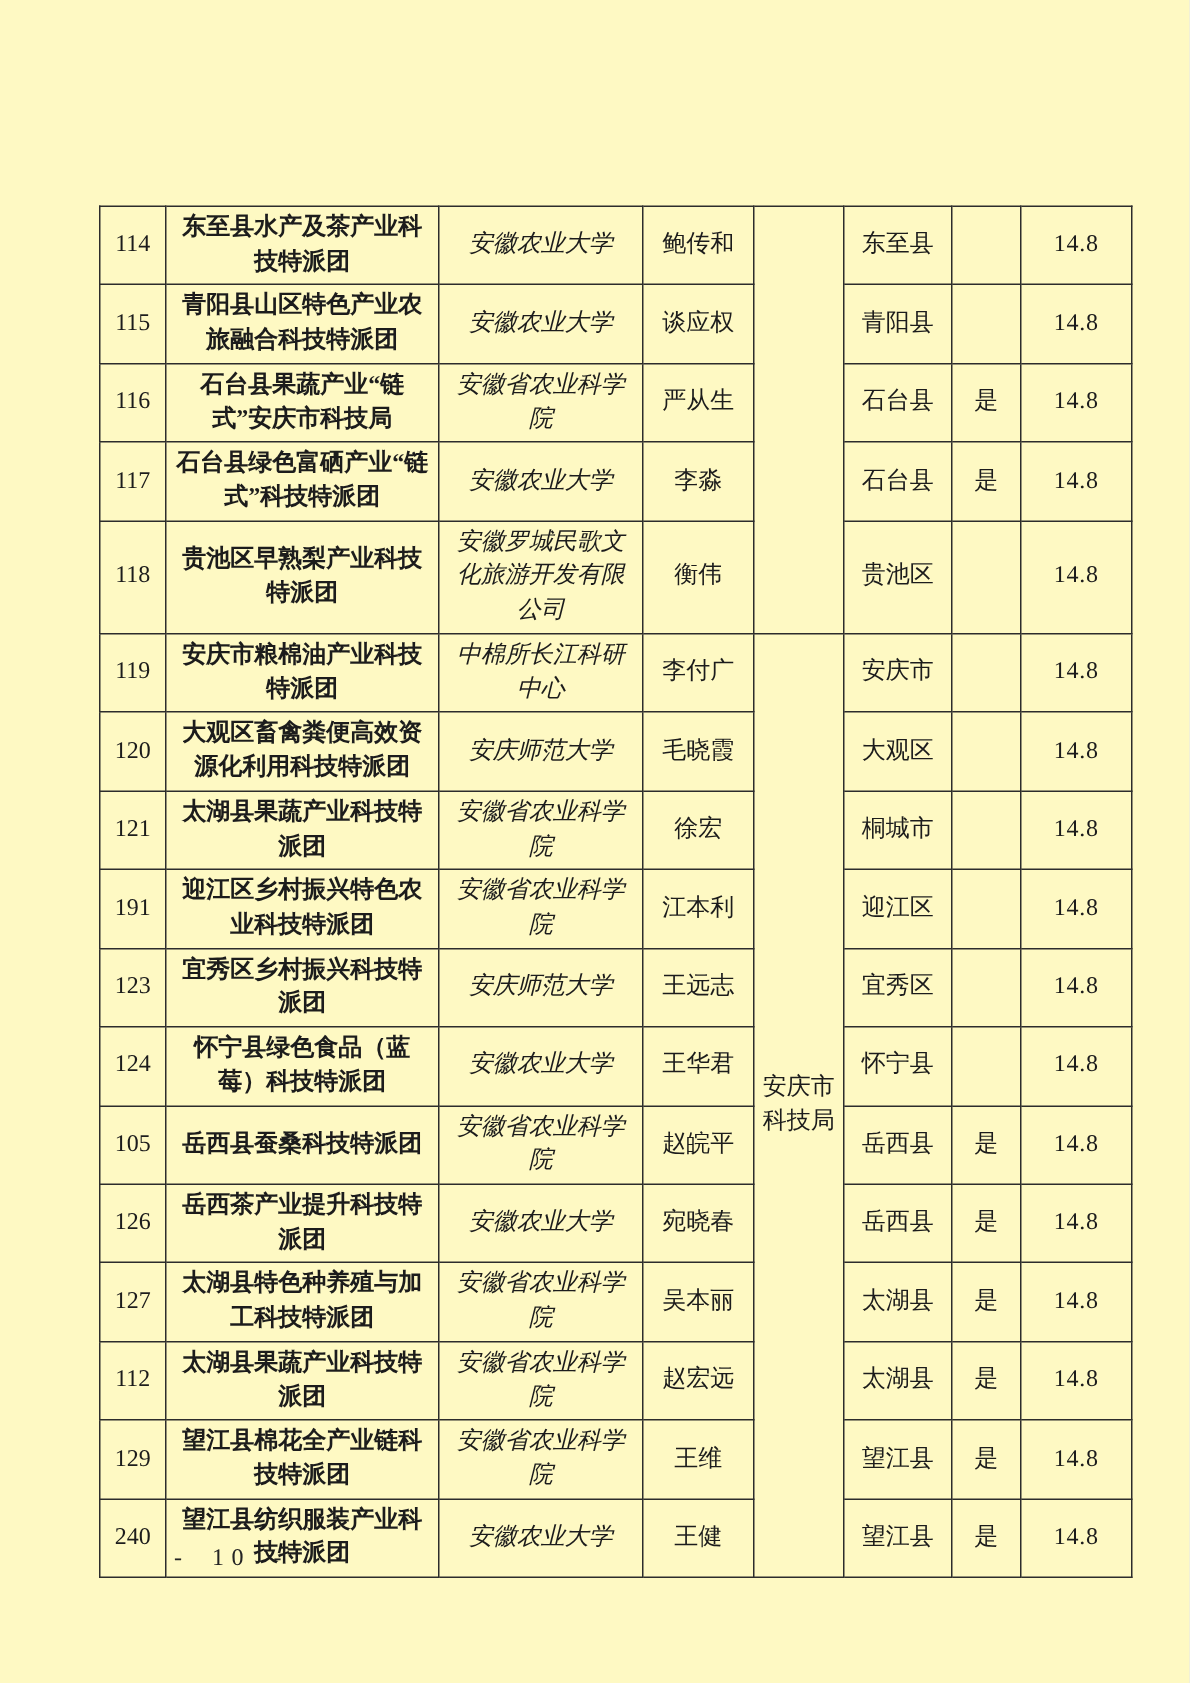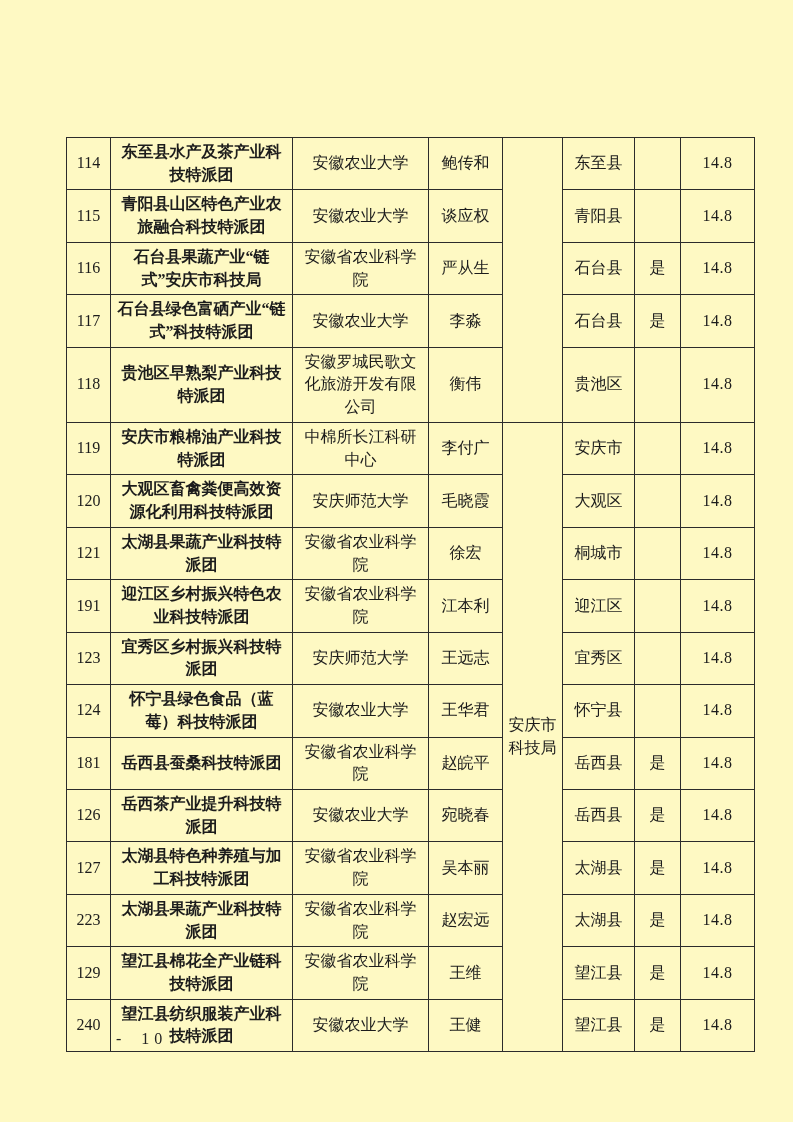--- a/index.html
+++ b/index.html
@@ -31,21 +31,21 @@
     vertical-align: middle;
     padding: 3px 5px;
     font-size: 16px;
     line-height: 1.42;
     word-break: break-all;
     overflow-wrap: break-word;
   }
   table.doc-table tr { height: 46px; }
   td.td-no    { font-size: 15px; font-family: "Liberation Serif", "DejaVu Serif", serif; }
   td.td-team  { padding: 3px 6px; font-weight: bold; }
-  td.td-org   { padding: 3px 5px; }
+  td.td-org   { padding: 3px 5px; font-style: italic; }
   td.td-leader{ padding: 3px 4px; }
   td.td-bureau{ padding: 3px 11px; font-family: Liberation Serif, serif; }
   td.td-county{ padding: 3px 4px; }
   td.td-key   { padding: 3px 2px; }
   td.td-score { font-size: 15px; letter-spacing: 0.5px; }
   .page-number {
     position: absolute;
     left: 116px;
     top: 1030px;
     font-size: 16px;
@@ -166,21 +166,21 @@
         <tr>
           <td class="td-no">124</td>
           <td class="td-team">怀宁县绿色食品（蓝莓）科技特派团</td>
           <td class="td-org">安徽农业大学</td>
           <td class="td-leader">王华君</td>
           <td class="td-county">怀宁县</td>
           <td class="td-key"></td>
           <td class="td-score">14.8</td>
         </tr>
         <tr>
-          <td class="td-no">181</td>
+          <td class="td-no">105</td>
           <td class="td-team">岳西县蚕桑科技特派团</td>
           <td class="td-org">安徽省农业科学院</td>
           <td class="td-leader">赵皖平</td>
           <td class="td-county">岳西县</td>
           <td class="td-key">是</td>
           <td class="td-score">14.8</td>
         </tr>
         <tr>
           <td class="td-no">126</td>
           <td class="td-team">岳西茶产业提升科技特派团</td>
@@ -193,21 +193,21 @@
         <tr>
           <td class="td-no">127</td>
           <td class="td-team">太湖县特色种养殖与加工科技特派团</td>
           <td class="td-org">安徽省农业科学院</td>
           <td class="td-leader">吴本丽</td>
           <td class="td-county">太湖县</td>
           <td class="td-key">是</td>
           <td class="td-score">14.8</td>
         </tr>
         <tr>
-          <td class="td-no">223</td>
+          <td class="td-no">112</td>
           <td class="td-team">太湖县果蔬产业科技特派团</td>
           <td class="td-org">安徽省农业科学院</td>
           <td class="td-leader">赵宏远</td>
           <td class="td-county">太湖县</td>
           <td class="td-key">是</td>
           <td class="td-score">14.8</td>
         </tr>
         <tr>
           <td class="td-no">129</td>
           <td class="td-team">望江县棉花全产业链科技特派团</td>

